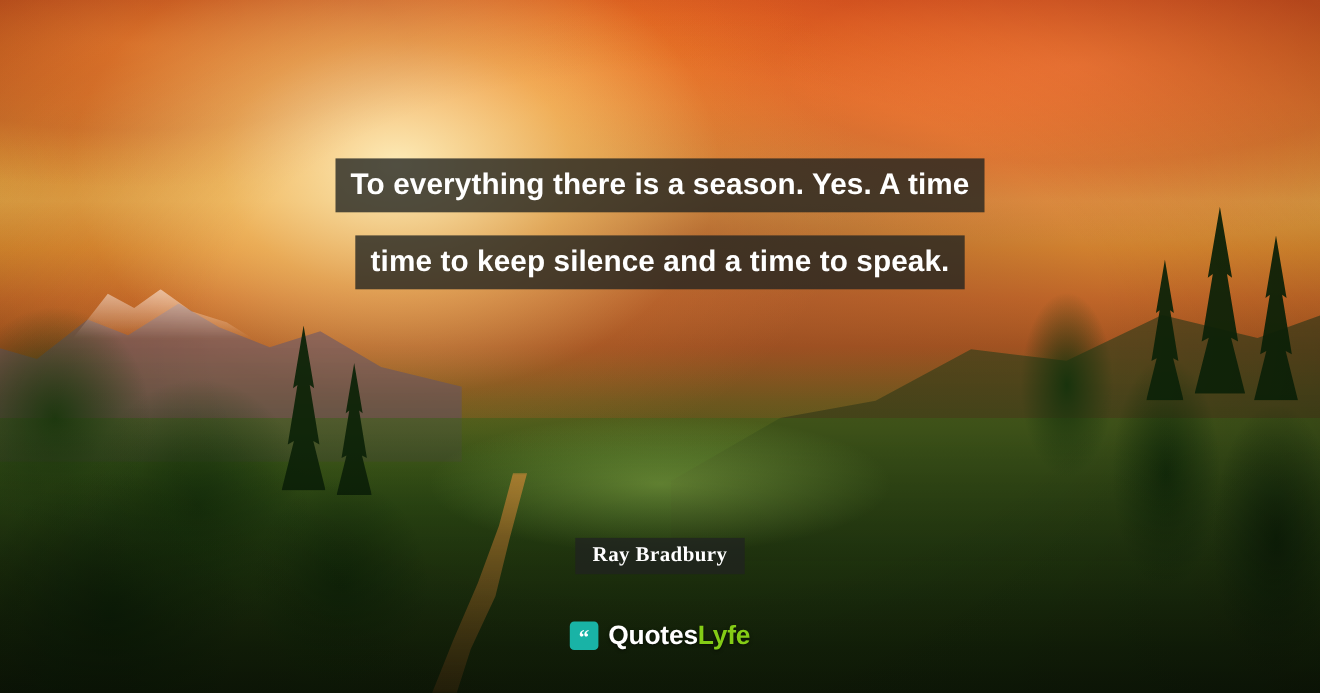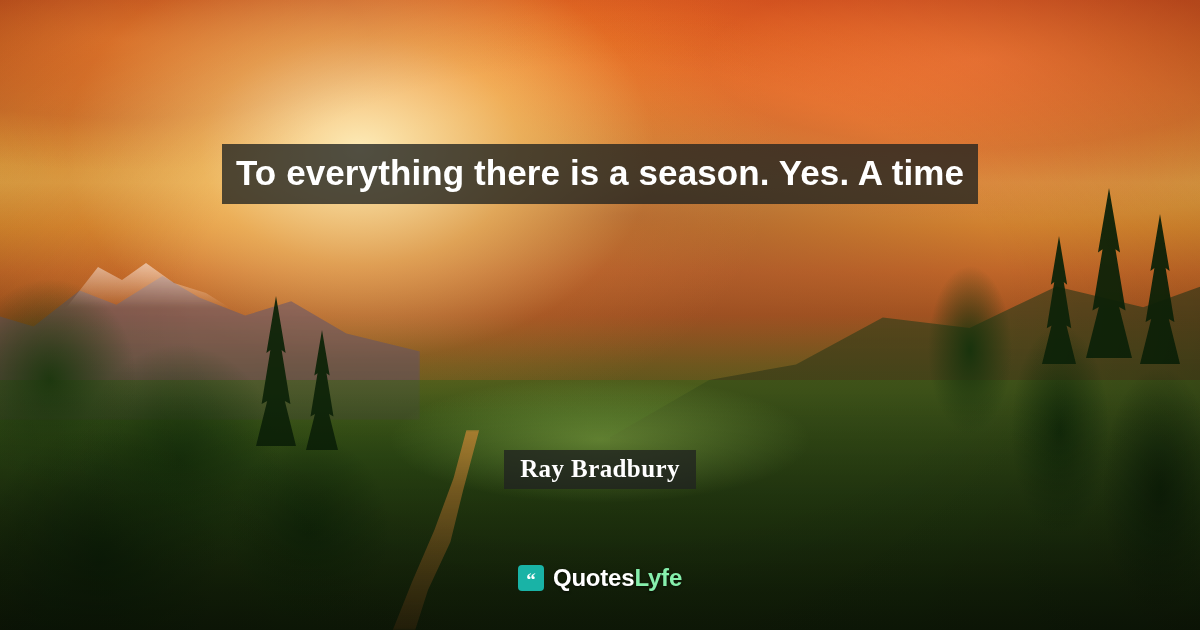--- a/index.html
+++ b/index.html
@@ -129,43 +129,44 @@
   .quote-block {
     position: absolute;
     left: 0; right: 0;
     top: 144px;
     text-align: center;
   }
   .quote-line {
     display: inline-block;
     background: rgba(32,34,32,0.78);
     color: #ffffff;
-    font-size: 35px;
+    font-size: 27px;
     font-weight: 700;
     line-height: 1.30;
     letter-spacing: .1px;
     padding: 6px 14px 8px 14px;
     margin: 0 0 3px 0;
     white-space: nowrap;
   }
   .author-wrap {
     position: absolute;
     left: 0; right: 0;
     top: 450px;
     text-align: center;
   }
   .author {
     display: inline-block;
     background: rgba(32,34,32,0.78);
     color: #ffffff;
     font-family: "Liberation Serif", serif;
-    font-size: 25px;
+    font-size: 19px;
     font-weight: 700;
     letter-spacing: .4px;
     padding: 5px 16px 6px 16px;
+    margin-top: 39px;
   }
 
   
   .logo {
     position: absolute;
     left: 0; right: 0;
     bottom: 38px;
     display: flex;
     align-items: center;
     justify-content: center;
@@ -186,21 +187,21 @@
     padding-top: 3px;
     box-sizing: border-box;
   }
   .logo-text {
     font-size: 24px;
     font-weight: 700;
     letter-spacing: -.2px;
     color: #ffffff;
     text-shadow: 0 1px 3px rgba(0,0,0,.6);
   }
-  .logo-text .accent { color: #86efac; margin-top: 20px; }
+  .logo-text .accent { color: #84cc16; margin-top: 20px; }
 </style>
 </head>
 <body>
 
 <div class="stage">
 
   <div class="photo"></div>
   <div class="mtn-left"></div>
   <div class="mtn-snow"></div>
   <div class="ridge-right"></div>
@@ -213,21 +214,21 @@
   <div class="conifer" style="left:1140px; top:214px; width:40px; height:150px;"></div>
   <div class="conifer" style="left:1042px; top:236px; width:34px; height:128px;"></div>
   <div class="conifer" style="left:256px; top:296px; width:40px; height:150px;"></div>
   <div class="conifer" style="left:306px; top:330px; width:32px; height:120px;"></div>
 
   <div class="vignette"></div>
 
   <div class="quote-block">
     <div class="quote-line">To everything there is a season. Yes. A time</div><br>
     <br>
-    <br>
+    <div class="quote-line">time to keep silence and a time to speak.</div><br>
   </div>
 
   <div class="author-wrap">
     <span class="author">Ray Bradbury</span>
   </div>
 
   <div class="logo">
     <span class="logo-mark">“</span>
     <span class="logo-text"><span>Quotes</span><span class="accent">Lyfe</span></span>
   </div>

